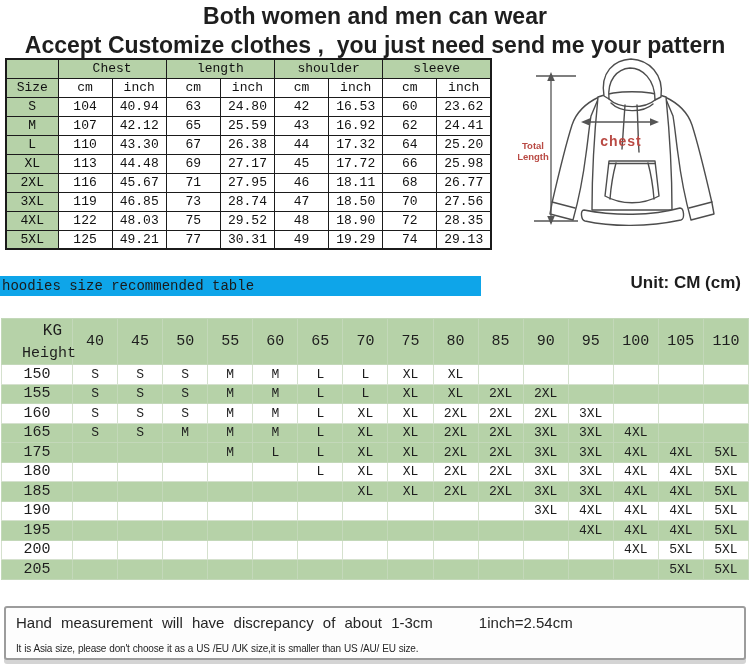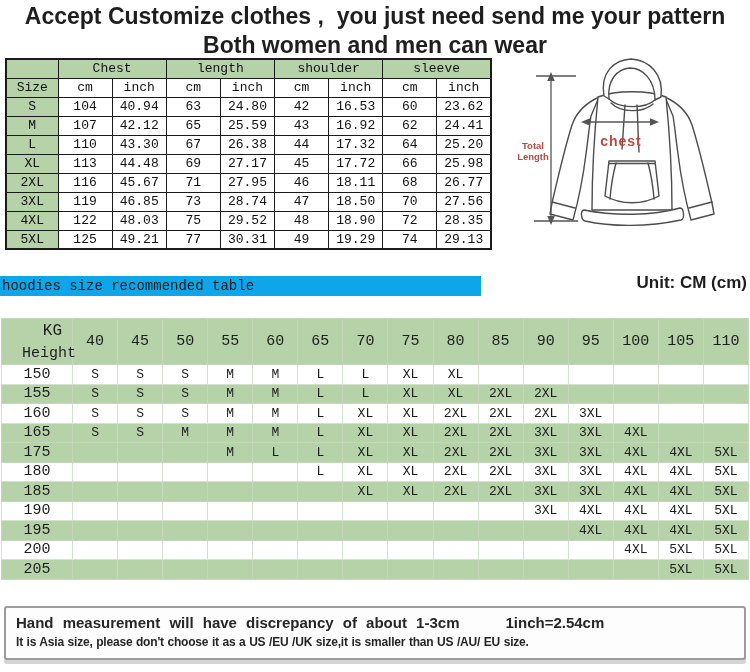--- a/index.html
+++ b/index.html
@@ -23,21 +23,21 @@
     padding:0; font-weight:normal; line-height:1; }
   .size-table .g { background:#b6d2a8; }
 
   
   .hoodie { position:absolute; left:518px; top:53px; width:230px; height:212px; }
 
   
   .strip { position:absolute; left:0; top:276px; width:481px; height:20px;
     background:#0ea5e9; font-family:"Liberation Mono", monospace; font-size:14px;
     line-height:20px; padding-left:2px; color:#1a1a1a; }
-  .unit { position:absolute; top:273px; right:3px; font-weight:bold;
+  .unit { position:absolute; top:273px; right:9px; font-weight:bold;
     font-size:17px; color:#1d1d1d; }
 
   
   .matrix { position:absolute; left:1px; top:318px; width:748px;
     border-collapse:collapse; table-layout:fixed;
     font-family:"Liberation Mono", monospace; text-align:center; color:#1d1d1d; }
   .matrix th, .matrix td { border:1px solid #d5e1ce; padding:0; }
   .matrix thead th { background:#b6d2a8; height:46px; font-weight:normal;
     font-size:15px; border-color:#c3d8b9; vertical-align:middle; }
   .matrix tbody td { height:19.5px; font-size:13px; line-height:1; }
@@ -46,35 +46,35 @@
   .diag { position:relative;
     background-image:linear-gradient(to bottom right,
       transparent calc(50% - 0.8px), #9eb5bb calc(50% - 0.8px),
       #9eb5bb calc(50% + 0.8px), transparent calc(50% + 0.8px)); }
   .diag .kg  { position:absolute; top:3px;  right:10px; font-size:16px;text-align:right; }
   .diag .hei { position:absolute; bottom:2px; left:20px;  font-size:15px; }
 
   
   .footer { position:absolute; left:4px; top:606px; width:742px; height:54px;
     border:2px solid #9c9c9c; border-radius:3px; background:#fdfdfd;
-    padding:6px 10px 0; font-weight:bold; color:#262626;
+    padding:6px 10px 0; font-weight:normal; color:#262626;
     box-shadow:0 4px 0 rgba(160,160,160,0.45); }
   .footer .l1 { font-size:15px; word-spacing:5px; white-space:pre; }
   .footer .l1 .right { margin-left:46px; word-spacing:1px; }
-  .footer .l2 { font-size:12px; margin-top:4px; word-spacing:0.5px;
+  .footer .l2 { font-size:10px; margin-top:12px; word-spacing:0.5px;
     letter-spacing:-0.2px; }
 </style>
 </head>
 <body>
 
 <div id="screen">
 
   <div class="title">
+    <div class="line">Both women and men can wear</div>
     <div class="line">Accept Customize clothes ,  you just need send me your pattern</div>
-    <div class="line">Both women and men can wear</div>
   </div>
 
   <table class="size-table">
     <colgroup>
       <col style="width:52px">
         <col>
         <col>
         <col>
         <col>
         <col>

